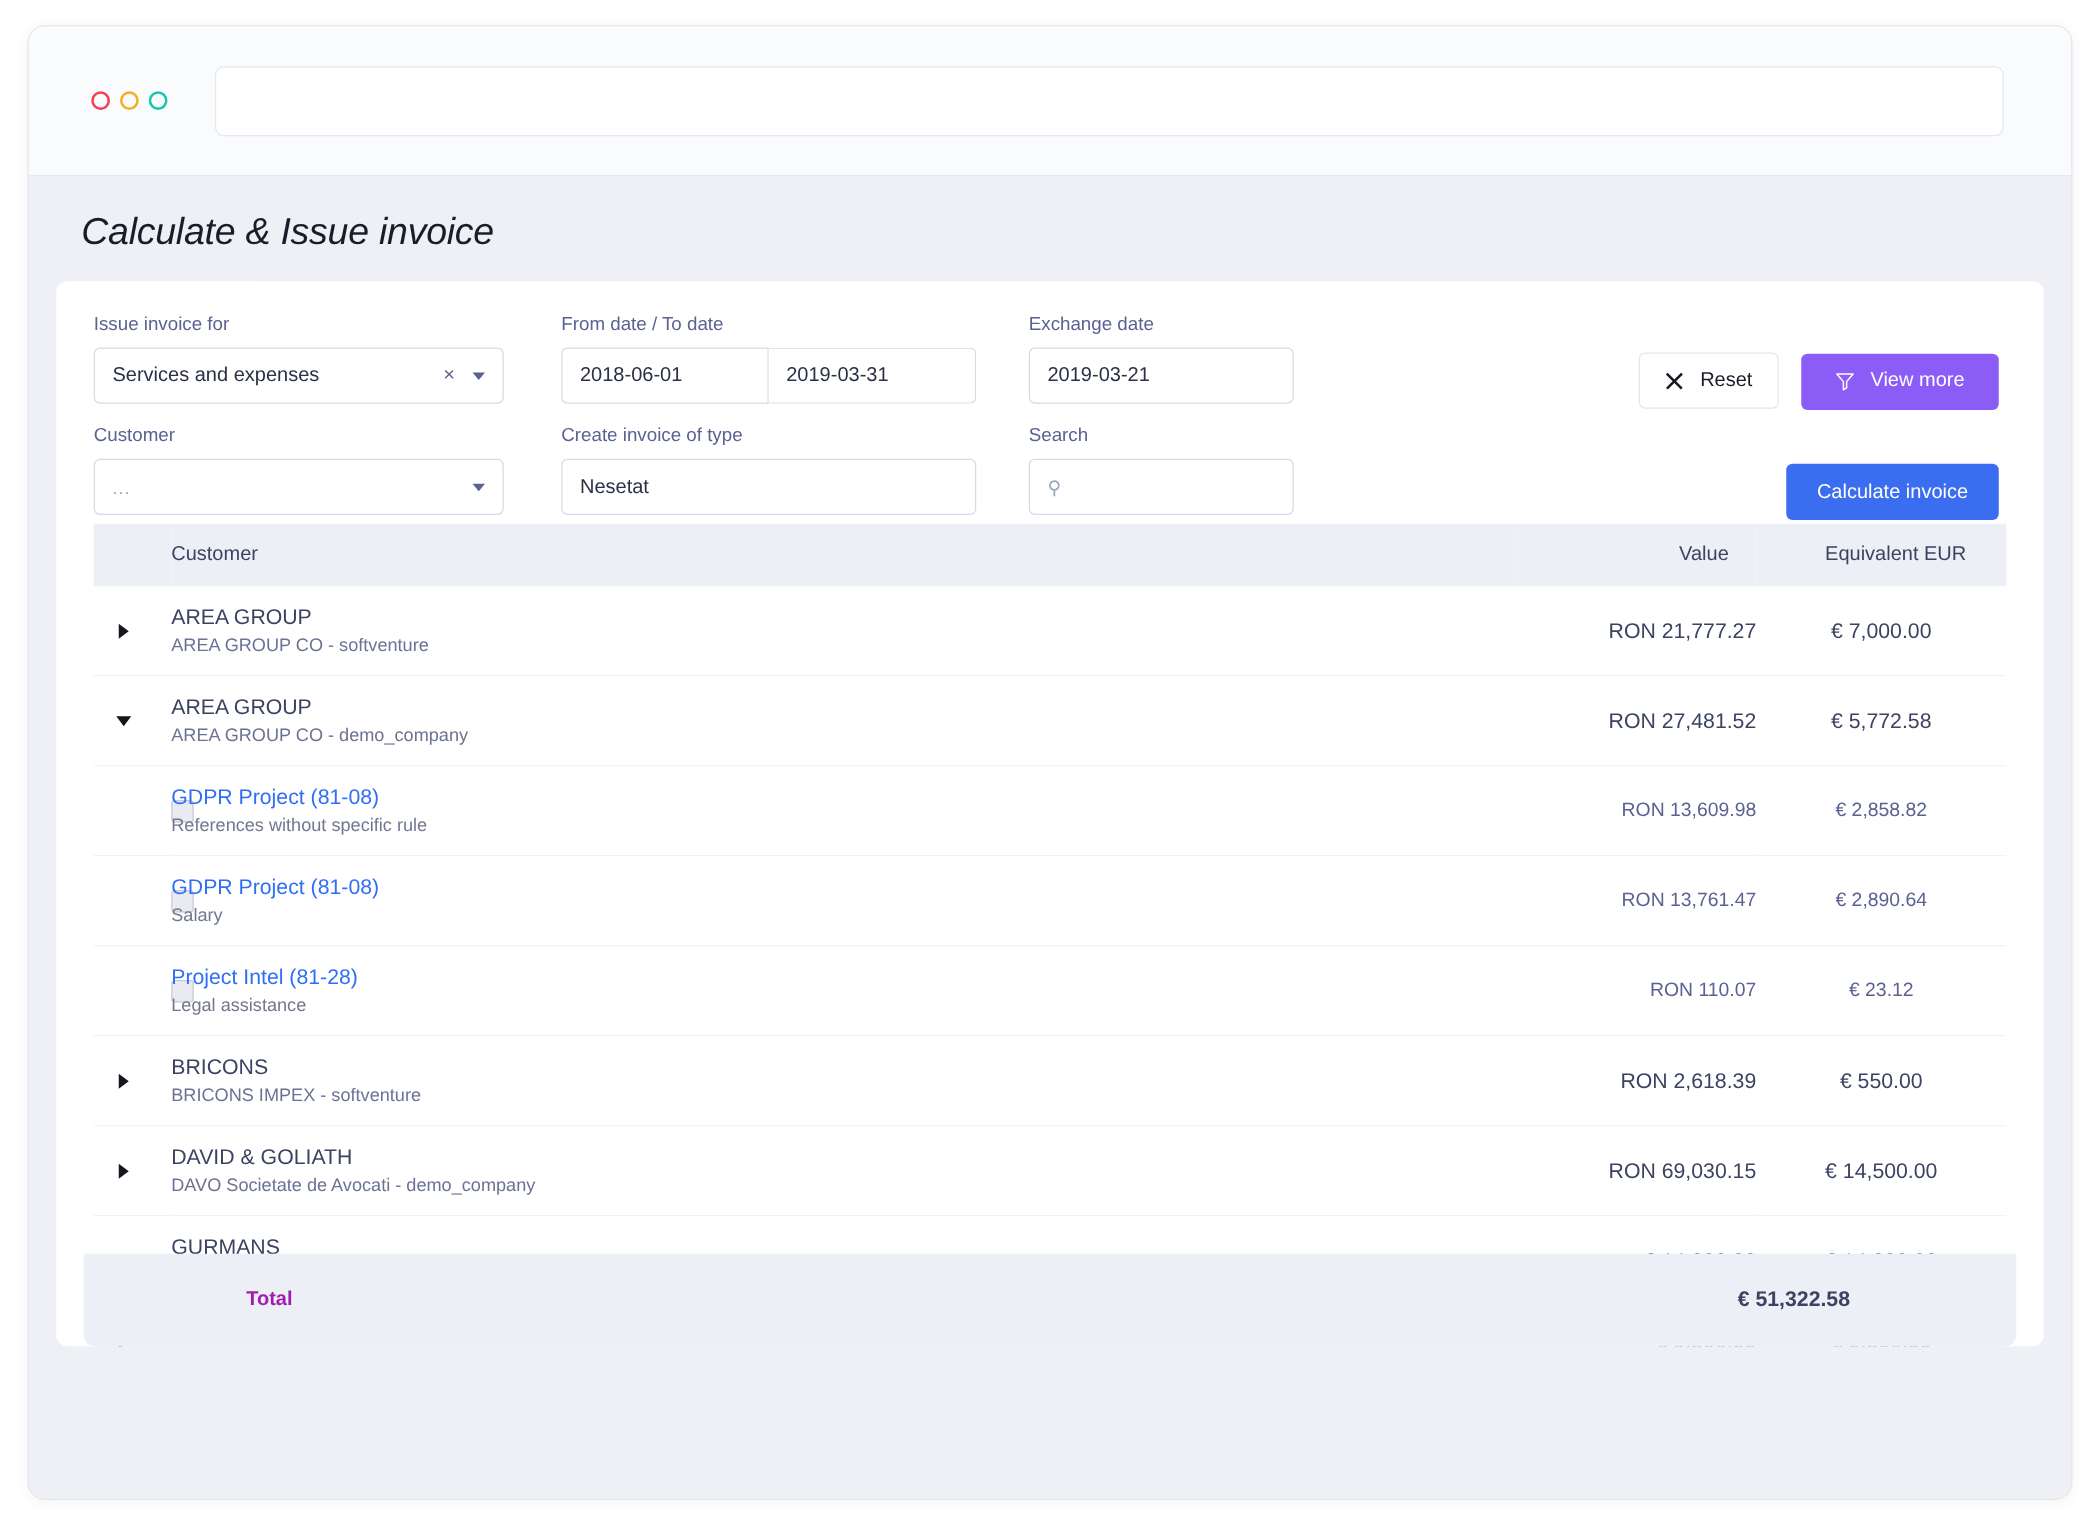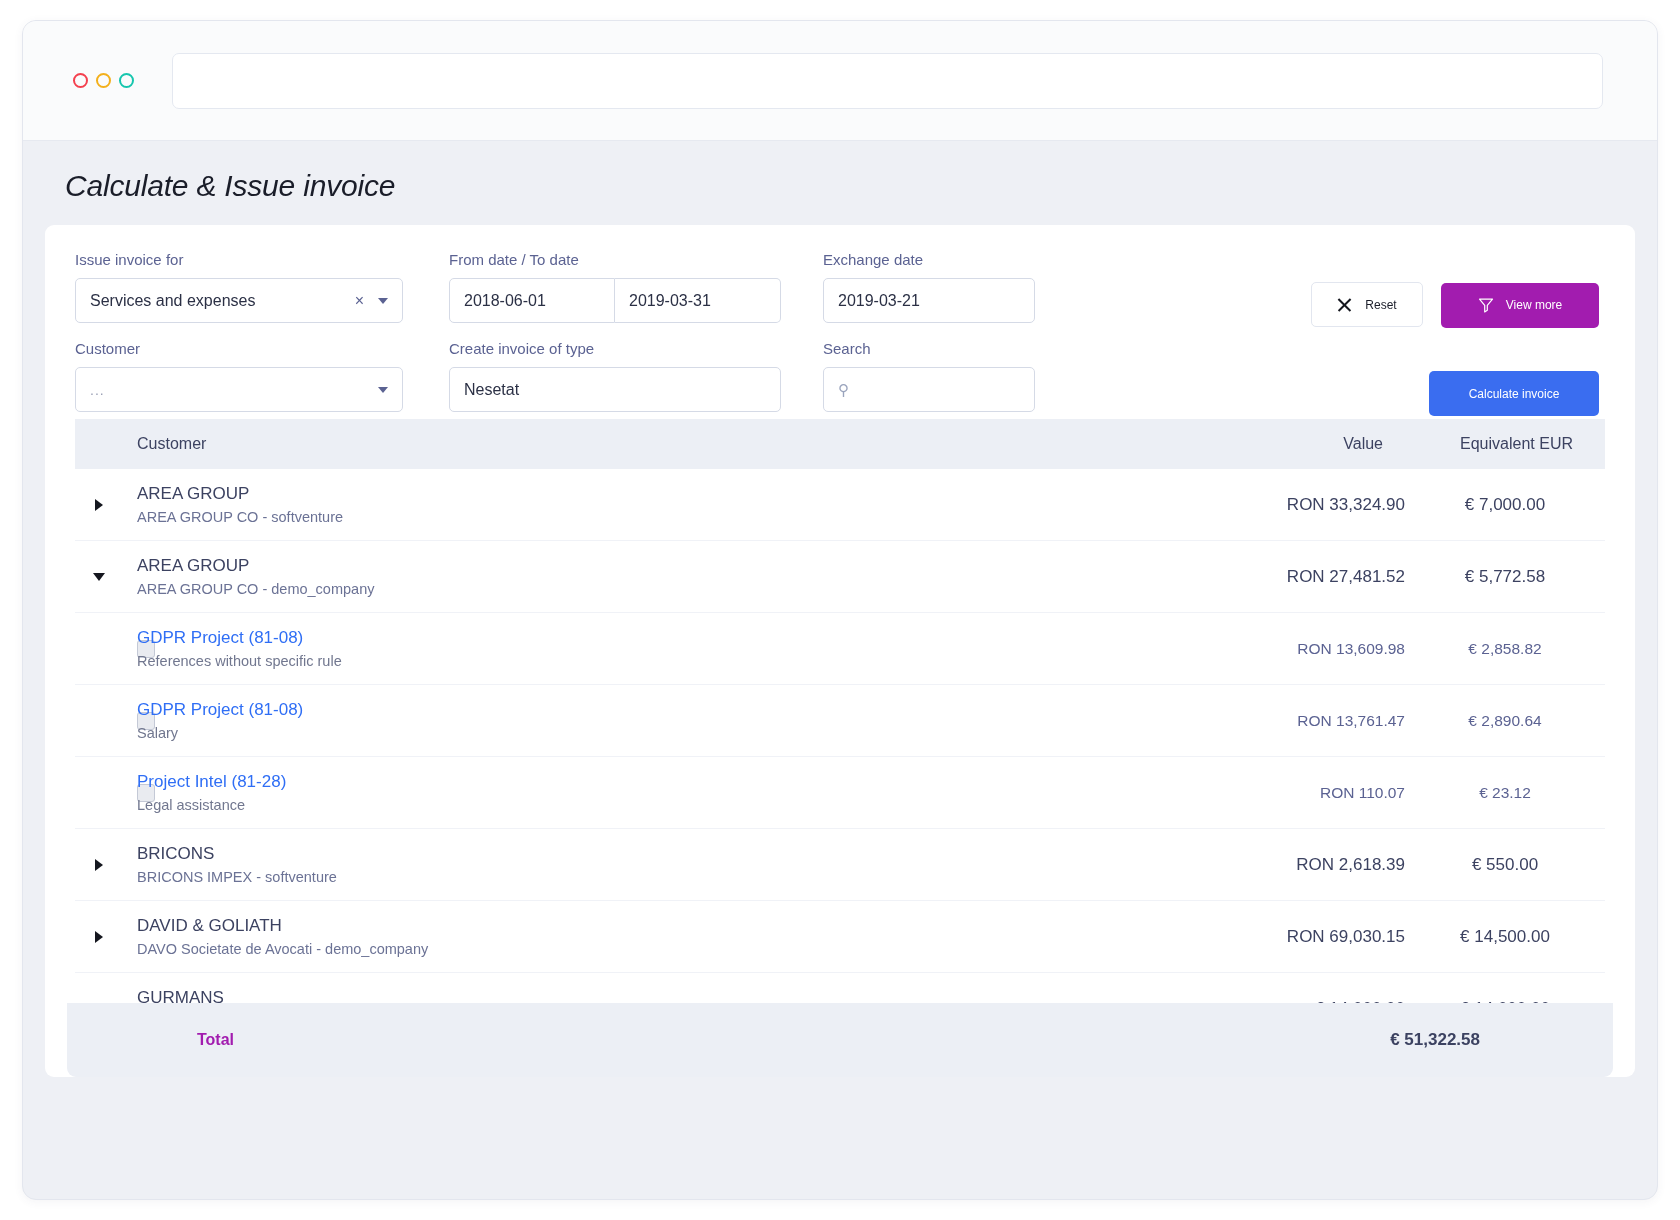--- a/index.html
+++ b/index.html
@@ -133,34 +133,34 @@
   .search-ctl .mag { color: #9aa4bd; font-size: 15px; }
 
   
   .btn {
     height: 45px;
     border-radius: 5px;
     display: inline-flex;
     align-items: center;
     justify-content: center;
     gap: 12px;
-    font-size: 12px;
+    font-size: 16px;
     font-weight: 500;
     cursor: pointer;
     border: none;
     font-family: "Liberation Sans", sans-serif;
   }
   .btn-reset {
     background: #fff;
     border: 1px solid #e2e6ef;
     color: #1a1d29;
     width: 112px;
   }
   .btn-viewmore {
-    background: #a21caf;
+    background: #8b5cf6;
     color: #ffffff;
     width: 158px;
   }
   .btn-calculate {
     background: #3a6df0;
     color: #ffffff;
     width: 170px;
   }
 
   .icon-x { display:inline-block; width: 17px; height: 17px; position: relative; }
@@ -371,21 +371,21 @@
         </thead>
         <tbody id="table-body">
             <tr class="parent">
               <td>
                 <div class="tri"></div>
               </td>
               <td>
                 <div class="cust-name">AREA GROUP</div>
                 <div class="cust-sub">AREA GROUP CO - softventure</div>
               </td>
-              <td class="amount">RON 33,324.90</td>
+              <td class="amount">RON 21,777.27</td>
               <td class="amount-eur">€ 7,000.00</td>
             </tr>
             <tr class="parent">
               <td>
                 <div class="tri open"></div>
               </td>
               <td>
                 <div class="cust-name">AREA GROUP</div>
                 <div class="cust-sub">AREA GROUP CO - demo_company</div>
               </td>

